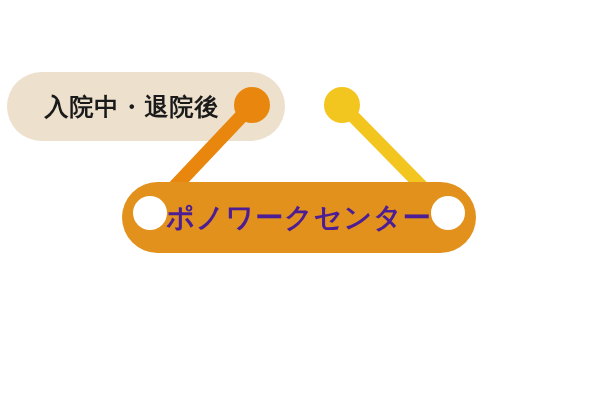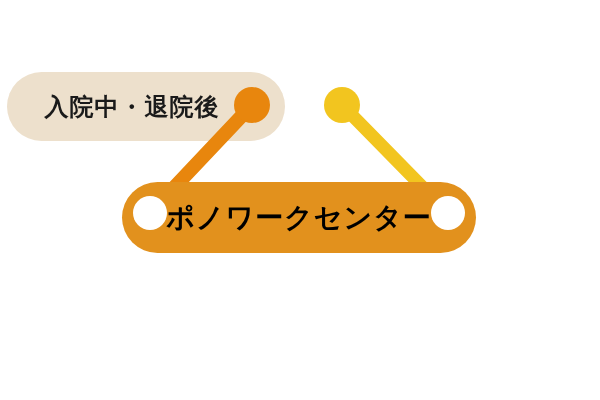--- a/index.html
+++ b/index.html
@@ -87,19 +87,19 @@
   </div>
 
 
   <svg class="connector-layer" viewBox="0 0 600 400">
     <line x1="252" y1="65" x2="150" y2="173" stroke-width="14" stroke-linecap="round" stroke="#E8860D"></line>
     <line x1="342" y1="65" x2="448" y2="173" stroke-width="13" stroke-linecap="round" stroke="#F2C51F"></line>
     <circle cx="252" cy="65" r="18" fill="#E8860D"></circle>
     <circle cx="342" cy="65" r="18" fill="#F2C51F"></circle>
   </svg>
 
-  <div class="pill pill-center" style="background-color: rgb(226, 145, 29); color: #000000;">
+  <div class="pill pill-center" style="background-color: rgb(226, 145, 29); color: #4c1d95;">
     <span class="node-dot node-dot-left" style="background-color: rgb(255, 255, 255);"></span>
     <span class="pill-label">ポノワークセンター</span>
     <span class="node-dot node-dot-right" style="background-color: rgb(255, 255, 255);"></span>
   </div>
 
 </div>
 
 </body></html>

